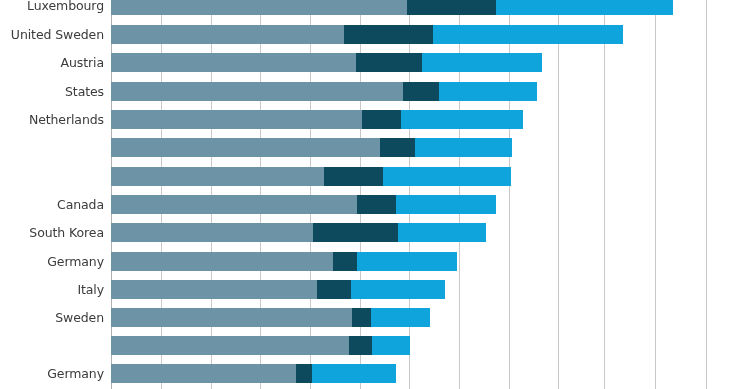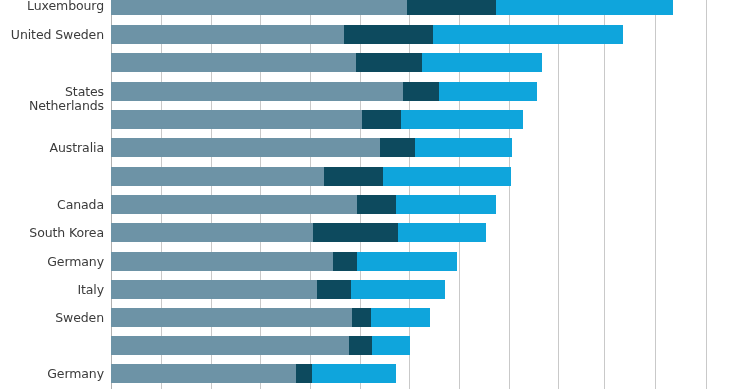--- a/index.html
+++ b/index.html
@@ -162,23 +162,23 @@
           <div class="bar-seg seg-a" style="left: 0px; width: 185px;"></div>
           <div class="bar-seg seg-b" style="left: 185px; width: 16px;"></div>
           <div class="bar-seg seg-c" style="left: 201px; width: 84px;"></div>
         </div>
       </div>
   </div>
 
   <div id="label-column">
       <div class="cat-label" style="top: -4px;">Luxembourg</div>
       <div class="cat-label" style="top: 25px;">United Sweden</div>
+      <div class="cat-label" style="top: 53px;">Austria</div>
       <div class="cat-label" style="top: 82px;">States</div>
-      <div class="cat-label" style="top: 96px;">Netherlands</div>
-      <div class="cat-label" style="top: 138px;">Australia</div>
+      <div class="cat-label" style="top: 110px;">Netherlands</div>
       <div class="cat-label" style="top: 195px;">Canada</div>
       <div class="cat-label" style="top: 223px;">South Korea</div>
       <div class="cat-label" style="top: 252px;">Germany</div>
       <div class="cat-label" style="top: 280px;">Italy</div>
       <div class="cat-label" style="top: 308px;">Sweden</div>
       <div class="cat-label" style="top: 364px;">Germany</div>
     </div>
 
 </div>
 

